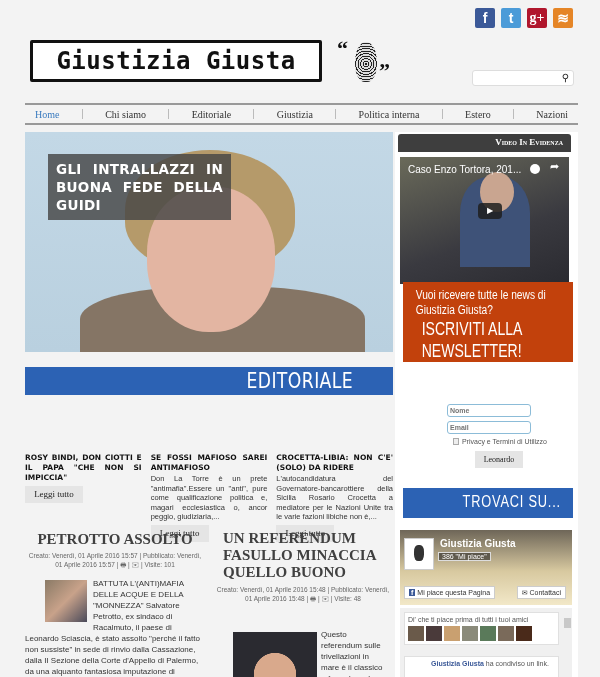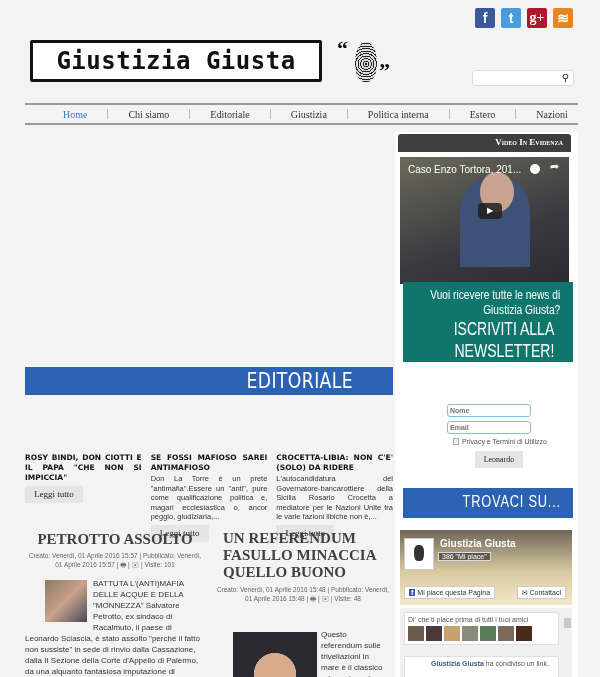--- a/index.html
+++ b/index.html
@@ -19,21 +19,21 @@
   .fingerprint { position: absolute; top: 40px; left: 335px; width: 70px; height: 50px; }
   .fingerprint .q { position: absolute; font-family: "Liberation Serif", serif; font-size: 22px; font-weight: bold; color: #111; }
   .fingerprint .fp { position: absolute; left: 20px; top: 2px; width: 22px; height: 40px; border-radius: 50% 50% 45% 45%; background: repeating-radial-gradient(circle at 50% 55%, #222 0 1px, #ddd 1px 2.5px); }
 
   .search { position: absolute; top: 70px; left: 472px; width: 102px; height: 16px; background: #fff; border: 1px solid #ddd; border-radius: 3px; }
   .search input { border: none; width: 84px; height: 14px; font-size: 10px; background: transparent; outline: none; padding-left: 3px; }
   .search .mag { position: absolute; right: 4px; top: 1px; font-size: 10px; color: #222; }
 
   .nav { position: absolute; top: 103px; left: 25px; width: 553px; height: 22px; border-top: 2px solid #999; border-bottom: 2px solid #999; display: flex; align-items: center; justify-content: space-between; padding: 0 10px; }
   .nav a { font-family: "Liberation Serif", serif; font-size: 10px; color: #333; text-decoration: none; }
-  .nav a.active { color: #3a7bbf; margin-left: 28px; }
+  .nav a.active { color: #3a7bbf; }
   .nav .sep { width: 1px; height: 10px; background: #bbb; }
 
   
   .hero { position: absolute; top: 132px; left: 25px; width: 368px; height: 220px; background: linear-gradient(180deg, #c3d8e6 0%, #b9d0df 100%); overflow: hidden; }
   .hero .hair { position: absolute; left: 100px; top: 18px; width: 170px; height: 120px; border-radius: 50% 50% 40% 40%; background: #b59a6a; }
   .hero .face { position: absolute; left: 122px; top: 55px; width: 128px; height: 145px; border-radius: 45% 45% 48% 48%; background: #e3b5a2; }
   .hero .jacket { position: absolute; left: 55px; top: 155px; width: 285px; height: 80px; border-radius: 40% 40% 0 0; background: #857565; }
   .hero .caption { position: absolute; left: 23px; top: 22px; width: 183px; background: rgba(70,70,70,0.82); padding: 6px 8px; }
   .hero .caption span { color: #fff; font-weight: bold; font-size: 13.5px; line-height: 18px; text-align: justify; display: block; font-family: "DejaVu Sans", sans-serif; letter-spacing: 0.3px; }
 
@@ -58,21 +58,21 @@
   .video-hd { position: absolute; top: 2px; left: 3px; width: 173px; height: 18px; background: #3e3e3e; border-radius: 3px 3px 0 0; }
   .video-hd span { position: absolute; right: 8px; top: 3px; color: #fff; font-family: "Liberation Serif", serif; font-size: 9px; font-variant: small-caps; font-weight: bold; }
   .video { position: absolute; top: 25px; left: 5px; width: 169px; height: 127px; background: linear-gradient(160deg,#6a6a5a,#3a3a40 60%,#2a2a30); overflow: hidden; }
   .video .person { position: absolute; left: 60px; top: 20px; width: 70px; height: 90px; border-radius: 40% 40% 0 0; background: #3e5278; }
   .video .head { position: absolute; left: 80px; top: 15px; width: 34px; height: 40px; border-radius: 50%; background: #c9a590; }
   .video .title { position: absolute; top: 7px; left: 8px; color: #fff; font-size: 10px; }
   .video .play { position: absolute; top: 46px; left: 78px; width: 24px; height: 16px; background: rgba(30,30,30,0.85); border-radius: 4px; color: #fff; font-size: 8px; text-align: center; line-height: 16px; }
   .video .clk { position: absolute; top: 7px; left: 130px; width: 10px; height: 10px; border-radius: 50%; background: #fff; }
   .video .shr { position: absolute; top: 3px; left: 150px; color: #fff; font-size: 11px; }
 
-  .promo { position: absolute; top: 150px; left: 8px; width: 170px; height: 80px; background: #0f766e; color: #fff; text-align: right; }
+  .promo { position: absolute; top: 150px; left: 8px; width: 170px; height: 80px; background: #c2410c; color: #fff; text-align: left; }
   .promo .l1 { font-size: 12px; line-height: 15px; margin-top: 6px; transform: scaleX(0.85); }
   .promo .l2 { font-size: 18px; line-height: 22px; transform: scaleX(0.78); }
 
   .nl-form { position: absolute; top: 272px; left: 37px; width: 100px; margin-left: 15px; }
   .nl-form input[type=text] { display: block; width: 84px; height: 13px; border: 1px solid #8cbcd8; border-radius: 3px; font-size: 7px; font-weight: bold; padding-left: 2px; margin-bottom: 4px; }
   .nl-form .priv { font-size: 7px; color: #555; display: flex; align-items: center; gap: 3px; margin-left: 6px; white-space: nowrap; }
   .nl-form .priv .cb { width: 7px; height: 7px; border: 1px solid #aaa; background: #eee; }
   .nl-form .sub { display: block; margin: 6px 0 0 28px; width: 48px; height: 17px; background: #e5e5e5; font-family: "Liberation Serif", serif; font-size: 8px; text-align: center; line-height: 17px; }
 
   .trov { position: absolute; top: 356px; left: 8px; width: 170px; height: 30px; background: #2c62b4; }
@@ -128,20 +128,28 @@
     <span class="sep"></span>
     <a>Giustizia</a>
     <span class="sep"></span>
     <a>Politica interna</a>
     <span class="sep"></span>
     <a>Estero</a>
     <span class="sep"></span>
     <a>Nazioni</a>
   </nav>
 
+  <div class="hero">
+    <div class="hair"></div>
+    <div class="jacket"></div>
+    <div class="face"></div>
+    <div class="caption">
+      <span>GLI INTRALLAZZI IN BUONA FEDE DELLA GUIDI</span>
+    </div>
+  </div>
 
   <div class="edit-band">
     <span>EDITORIALE</span>
   </div>
 
   <div class="edit-cols">
     <div class="ecol">
       <h4>ROSY BINDI, DON CIOTTI E IL PAPA "CHE NON SI IMPICCIA"</h4>
       <span class="btn">Leggi tutto</span>
     </div>

